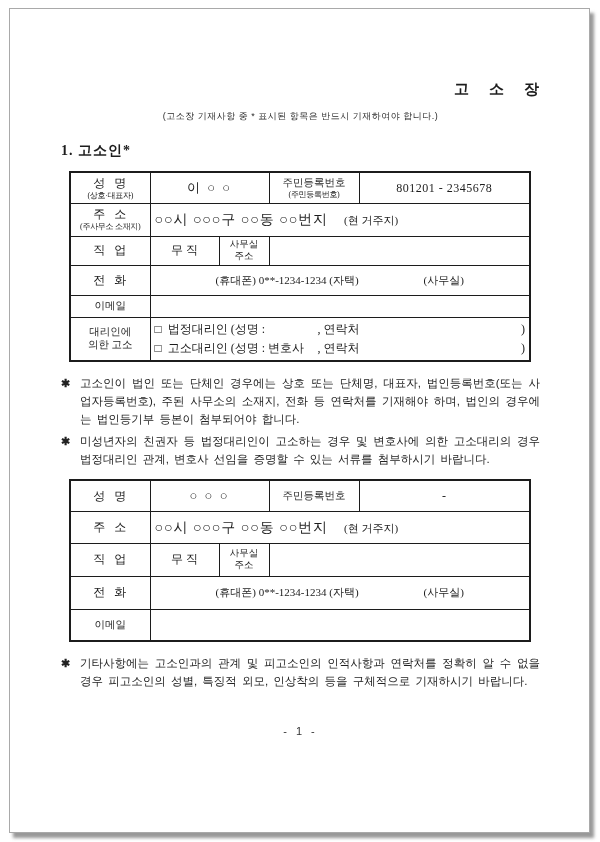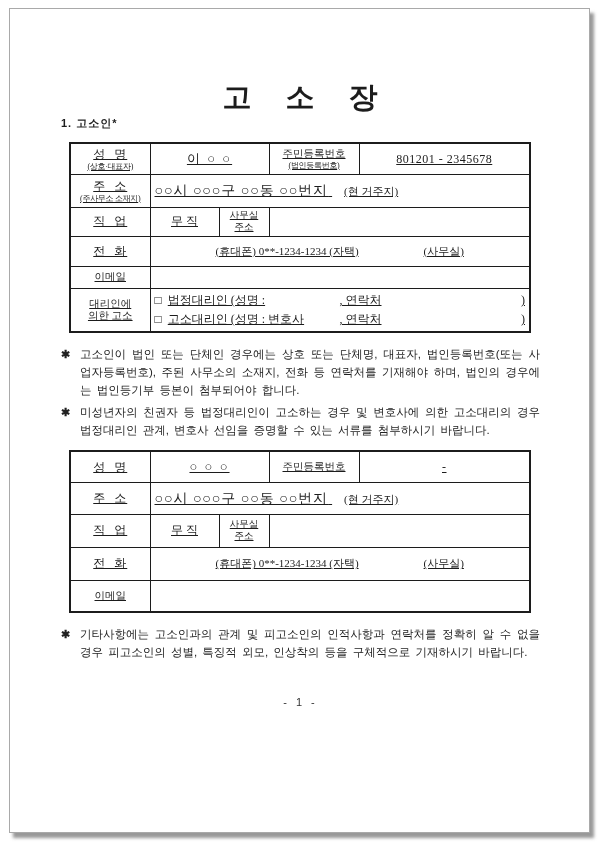--- a/index.html
+++ b/index.html
@@ -9,40 +9,39 @@
   .page {
     position: absolute; left: 9px; top: 8px;
     width: 581px; height: 825px;
     background: #ffffff;
     border: 1px solid #a9a9a9;
     box-shadow: 4px 5px 3px rgba(70,70,70,0.55);
   }
   .content { padding: 72px 49px 0 51px; }
 
   .title {
-    text-align: center; font-size: 29px; font-weight: bold;
+    text-align: right; font-size: 15px; font-weight: bold;
     white-space: pre; letter-spacing: 1px; line-height: 1.15;
     font-family: "Liberation Serif", serif;
   }
   .subtitle {
     text-align: center; font-size: 9px; margin-top: 12px;
     color: #2a2a2a; letter-spacing: 0.5px;
     font-family: "Liberation Sans", sans-serif;
   }
   .sec-heading {
-    font-size: 11px; font-weight: bold; margin-top: 2px;
-    font-family: Liberation Sans, sans-serif; letter-spacing: 1px;
+    font-size: 14px; font-weight: bold; margin-top: 19px;
+    font-family: Liberation Serif, serif; letter-spacing: 1px;
   }
 
   table.form {
     width: 460px; margin: 11px 0 0 8px;
     border-collapse: collapse;
     border: 2px solid #1c1c1c;
     table-layout: fixed;
-    text-decoration: underline;
   }
   table.form td {
     border: 1px solid #1c1c1c;
     padding: 1px 4px;
     vertical-align: middle;
     overflow: hidden;
   }
   td.lbl { text-align: center; }
   .l-main  { font-size: 12px; white-space: pre; letter-spacing: 1px; line-height: 1.25; }
   .l-main2 { font-size: 10.5px; white-space: pre; letter-spacing: 0; line-height: 1.2; }
@@ -59,21 +58,21 @@
 
   .phone-cell { padding-left: 7px; }
   .phone-flex { display: flex; align-items: center; justify-content: center; }
   .phone-main { width: 208px; flex: none; font-size: 11px; }
   .phone-office { font-size: 11px; }
 
   .agent-cell { padding: 3px 8px; }
   .agent-line { display: flex; align-items: flex-end; line-height: 19px; font-size: 12px; }
   .agent-main { width: 163px; flex: none; white-space: pre; }
   .agent-main .cb { display: inline-block; margin-right: 6px; font-size: 12px; }
-  .agent-mid { flex: none; margin-left: 22px; }
+  .agent-mid { flex: none; }
   .agent-end { margin-left: auto; }
 
   
   .t1-r1 td { height: 31px; }  .t1-r2 td { height: 33px; }
   .t1-r3 td { height: 29px; }  .t1-r4 td { height: 30px; }
   .t1-r5 td { height: 22px; }  .t1-r6 td { height: 44px; }
   .t2-r1 td { height: 31px; }  .t2-r2 td { height: 32px; }
   .t2-r3 td { height: 33px; }  .t2-r4 td { height: 33px; }
   .t2-r5 td { height: 32px; }  .t2-r6 td { height: 32px; }
 
@@ -91,41 +90,42 @@
     letter-spacing: 3px;
   }
 </style>
 </head>
 <body>
 
 <div class="page">
   <div class="content">
 
     <div class="title">고    소    장</div>
+    <div class="subtitle">(고소장 기재사항 중 * 표시된 항목은 반드시 기재하여야 합니다.)</div>
 
     <div class="sec-heading">1. 고소인*</div>
 
     <table class="form">
       <colgroup>
         <col style="width:80px">
           <col style="width:69px">
           <col style="width:50px">
         <col style="width:90px">
           <col style="width:171px">
       </colgroup>
       <tbody>
           <tr class="t1-r1">
         <td class="lbl">
           <div class="l-main">성  명</div>
           <div class="l-sub">(상호·대표자)</div>
         </td>
         <td colspan="2" class="v-center v-name">이 ○ ○</td>
         <td class="lbl">
           <div class="l-main2">주민등록번호</div>
-          <div class="l-sub">(법인등록번호)</div>
+          <div class="l-sub">(주민등록번호)</div>
         </td>
         <td class="v-center v-rrn">801201 - 2345678</td>
       </tr>
       <tr class="t1-r2">
         <td class="lbl">
           <div class="l-main">주  소</div>
           <div class="l-sub">(주사무소 소재지)</div>
         </td>
         <td colspan="4" class="addr-cell">
           <span class="addr-main">○○시 ○○○구 ○○동 ○○번지</span>

